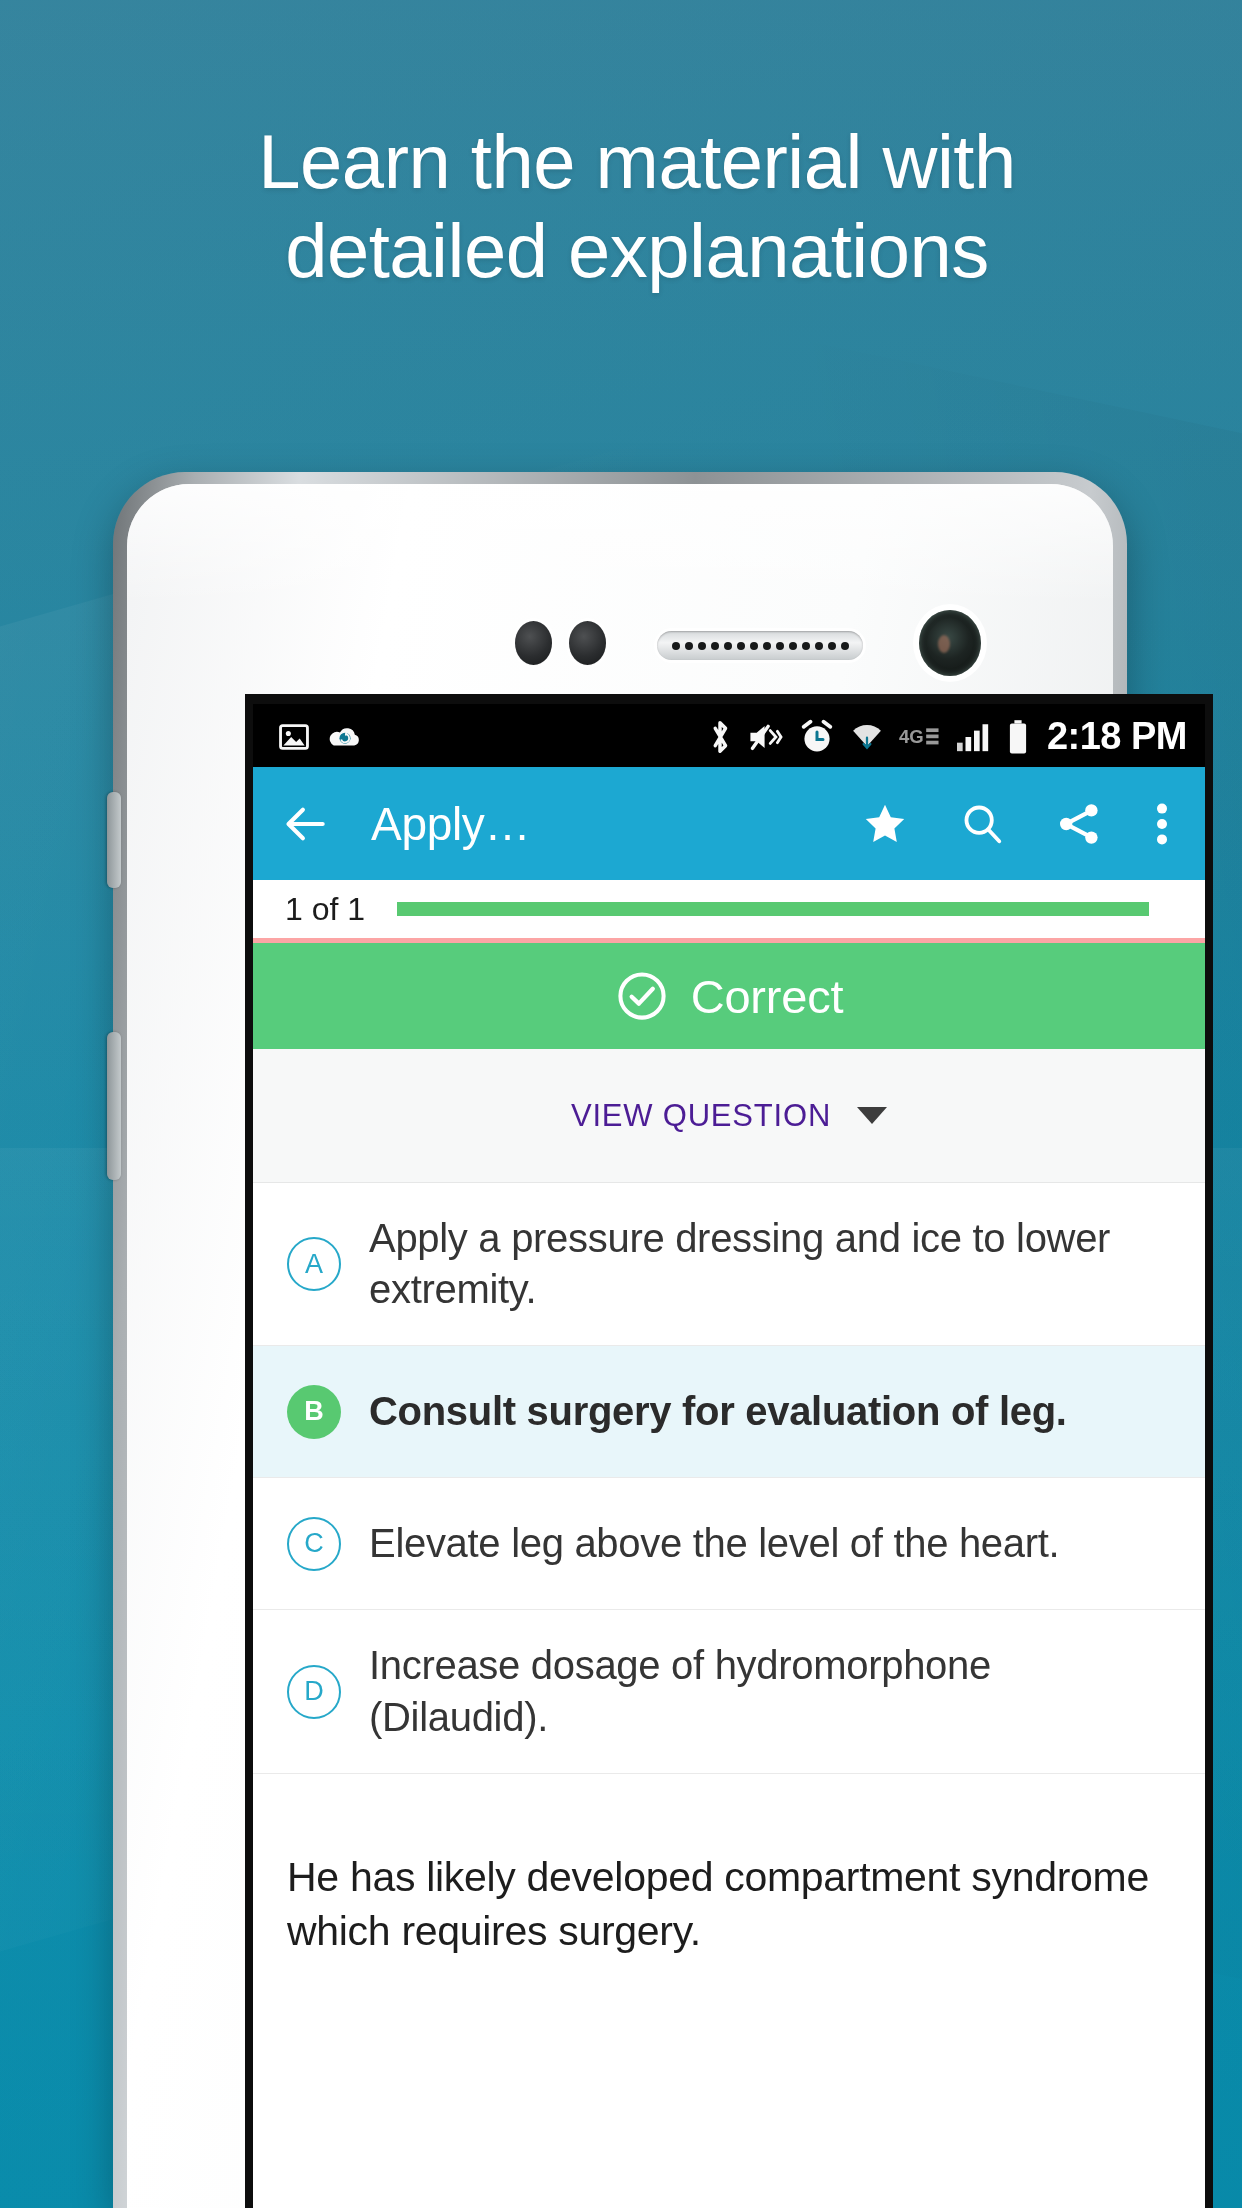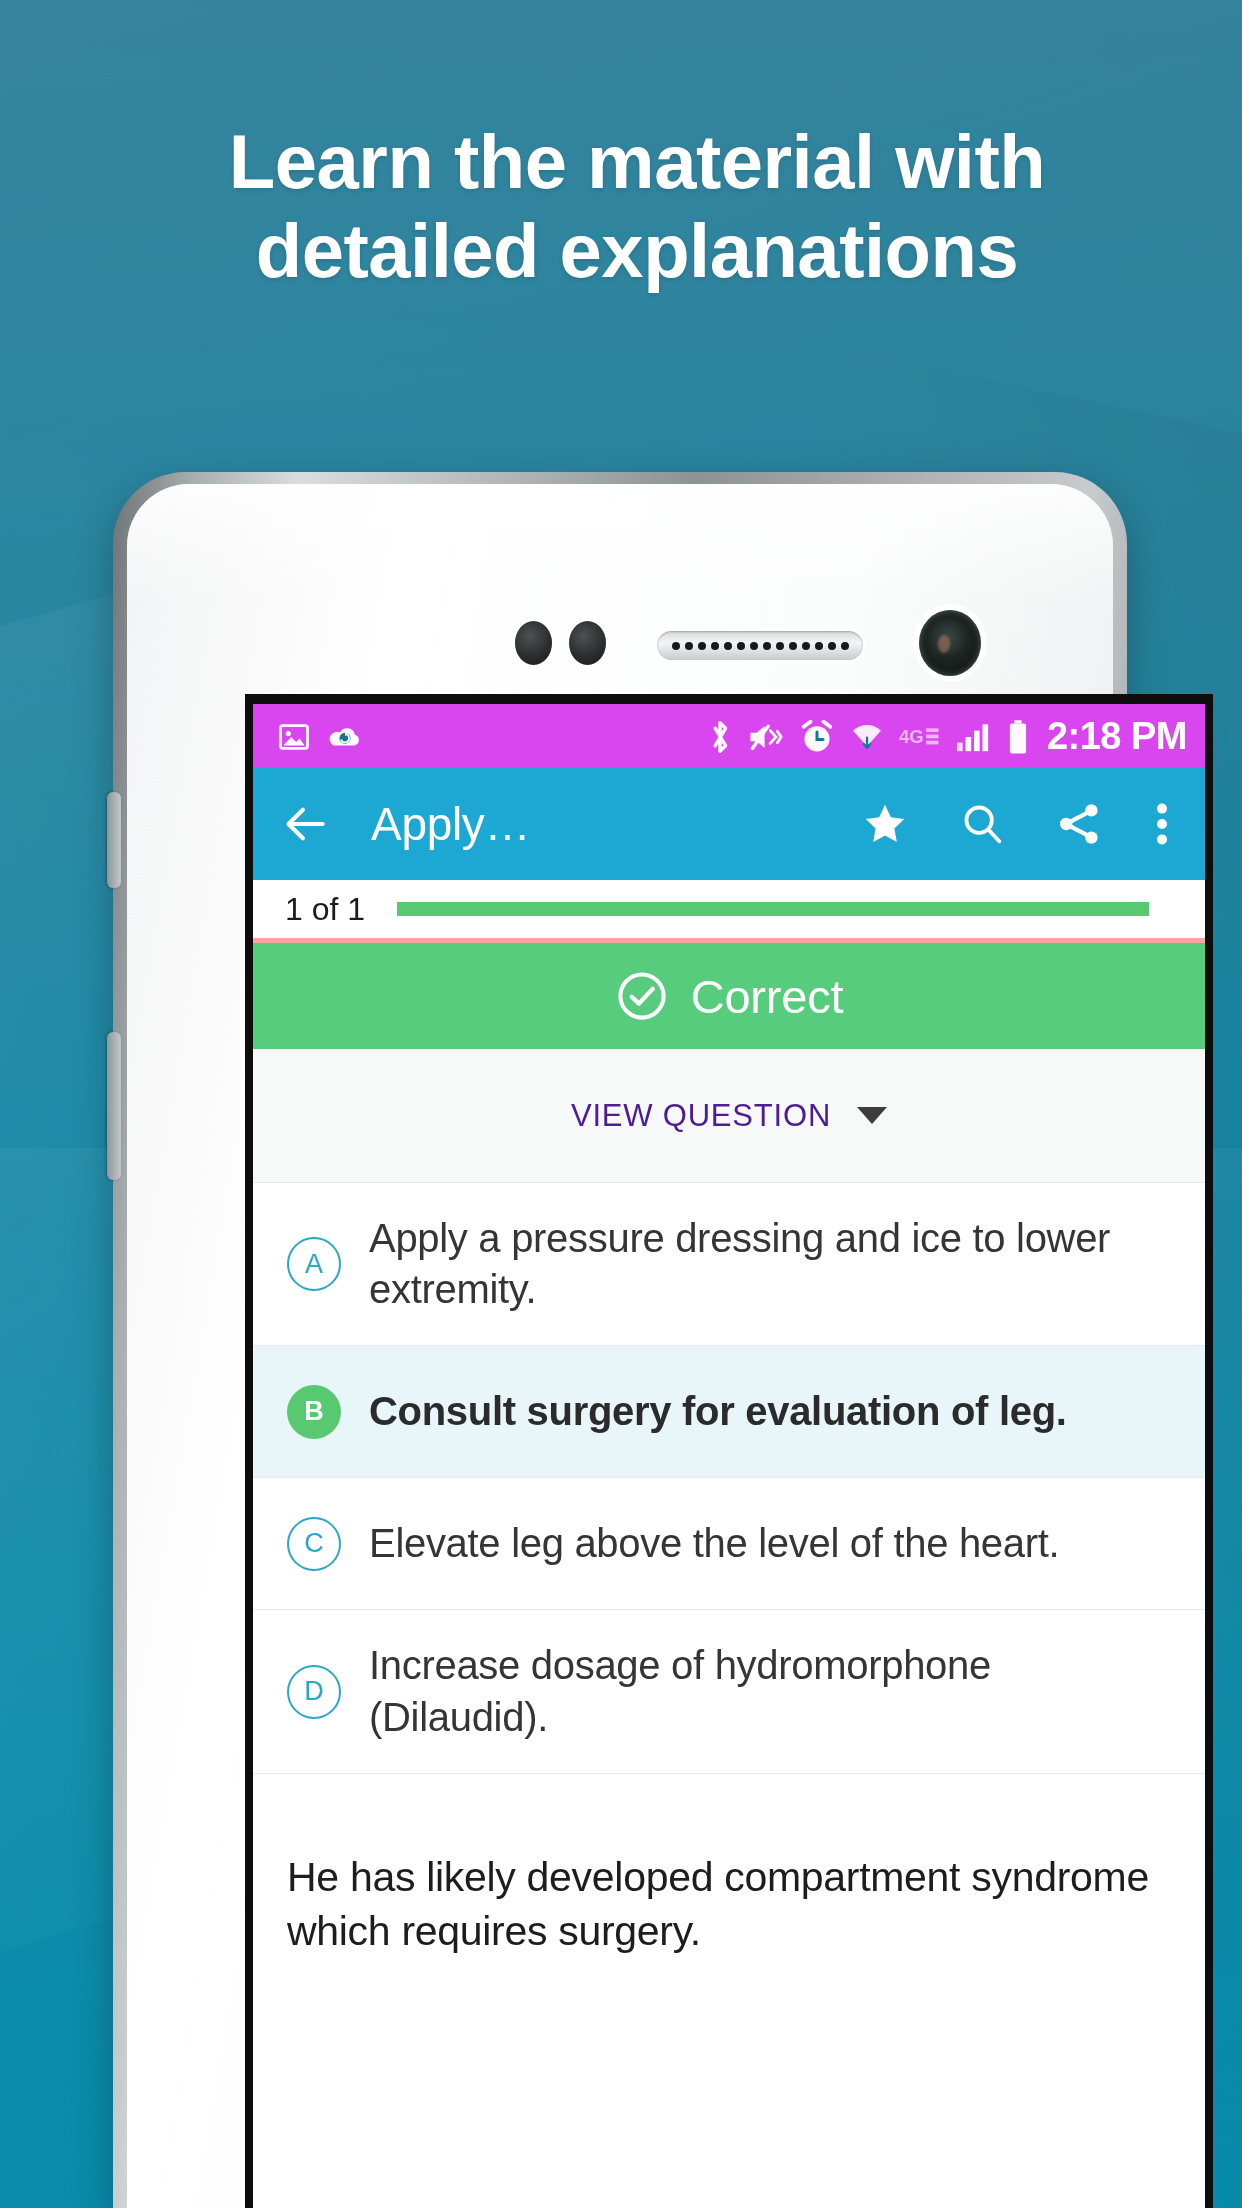--- a/index.html
+++ b/index.html
@@ -29,21 +29,21 @@
   }
   #bg-ray-3 {
     position:absolute; left:0; top:52%; width:100%; height:48%;
     background:linear-gradient(180deg, rgba(255,255,255,0.045), rgba(255,255,255,0) 70%);
   }
 
   
   #headline {
     position:absolute; top:118px; left:0; width:1242px;
     text-align:center; color:#ffffff;
-    font-size:76px; font-weight:bold; line-height:1.17;
+    font-size:76px; font-weight:normal; line-height:1.17;
     letter-spacing:-0.5px;
     text-shadow:0 2px 5px rgba(0,0,0,0.12);
     padding-left:32px;
   }
   #headline div { white-space:nowrap; }
 
   
   #phone {
     position:absolute;
     left:113px; top:472px;
@@ -96,21 +96,21 @@
     position:absolute; left:132px; top:222px;
     width:968px; height:1514px;
     background:#0d0d0d; padding:10px 8px 0 8px;
   }
   .screen {
     width:952px; height:1504px; background:#ffffff; overflow:hidden; position:relative;
   }
 
   
   .statusbar {
-    height:63px; background:#d946ef; display:flex; align-items:center;
+    height:63px; background:#000000; display:flex; align-items:center;
     padding:2px 18px 0 24px; color:#ffffff;
   }
   .sb-left { display:flex; align-items:center; gap:16px; }
   .sb-right { margin-left:auto; display:flex; align-items:center; gap:14px; }
   .sb-time { font-size:38px; font-weight:700; letter-spacing:-0.5px; margin-left:4px; }
   .sb-ico { display:block; opacity:0.97; }
 
   
   .appbar {
     height:113px; background:#1ca8d2; display:flex; align-items:center;

